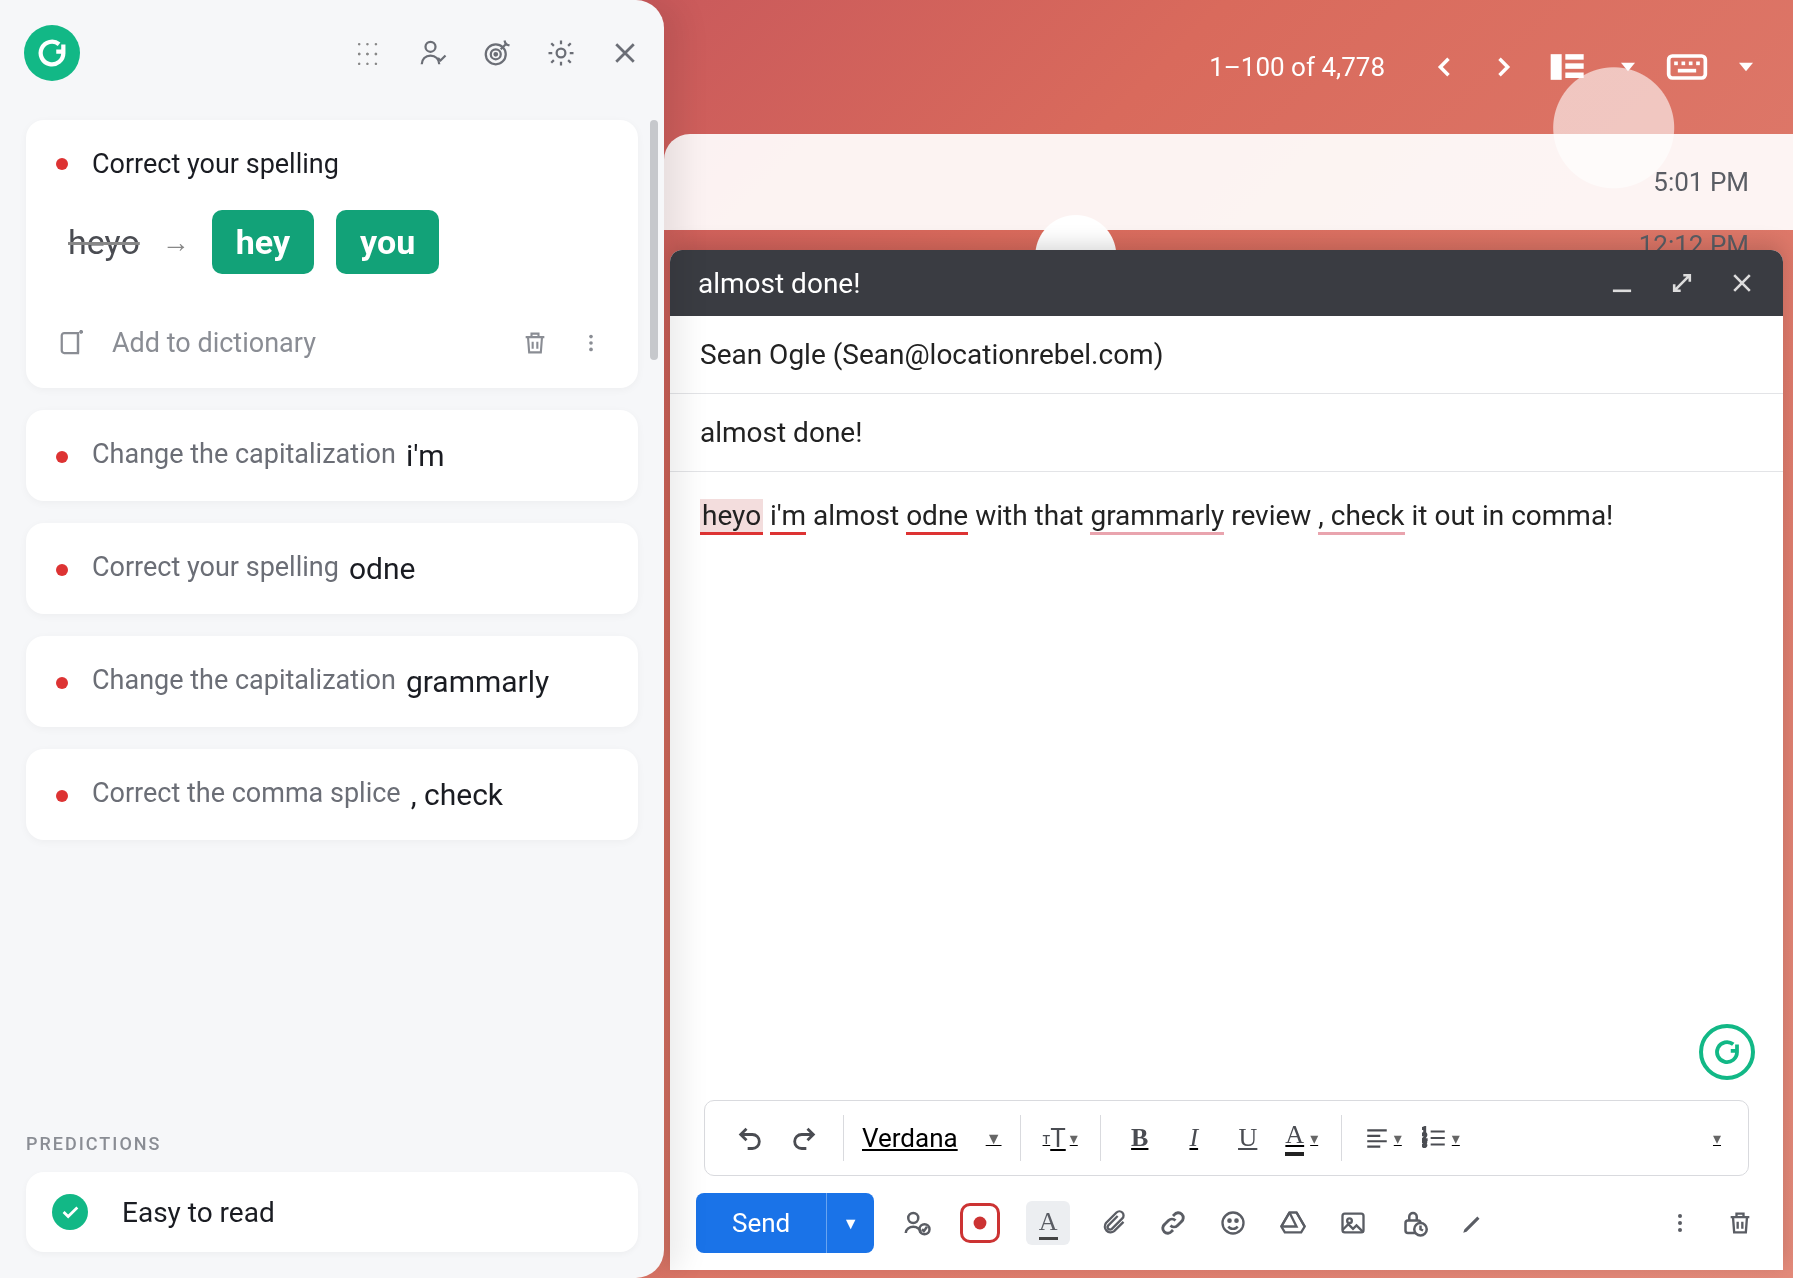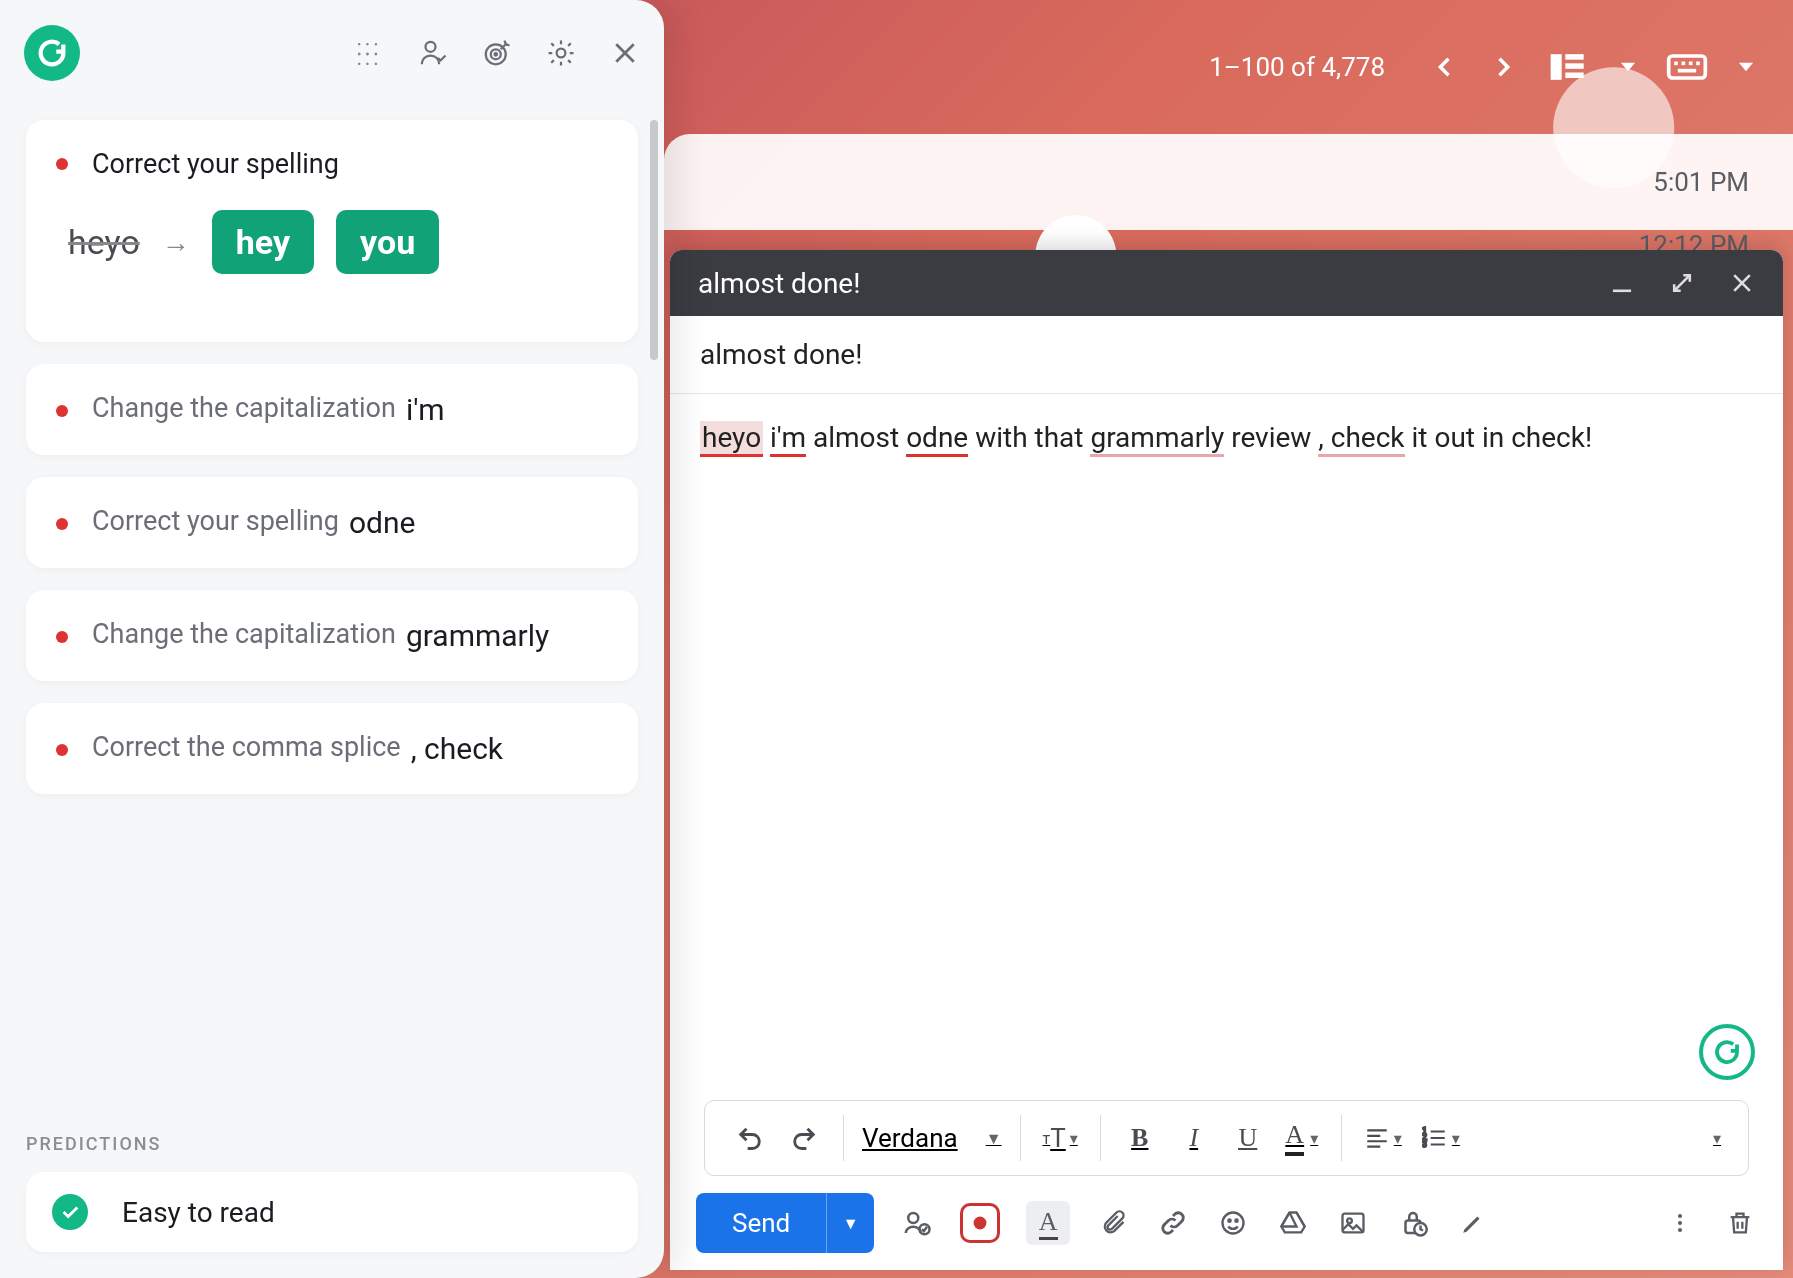--- a/index.html
+++ b/index.html
@@ -159,33 +159,34 @@
           <path d="M4 16L16 4M11 4h5v5M9 16H4v-5"></path>
         </svg>
       </span>
     <span class="win-icon">
         <svg viewBox="0 0 20 20" stroke="currentColor" stroke-width="2">
           <path d="M4 4l12 12M16 4L4 16"></path>
         </svg>
       </span>
   </div>
 
+  <div class="compose-field">Sean Ogle (Sean@locationrebel.com)</div>
   <div class="compose-field">almost done!</div>
 
   <div class="compose-body">
     <span class="err-red">heyo</span>
     <span> </span>
     <span class="err-thin">i'm</span>
     <span> almost </span>
     <span class="err-thin">odne</span>
     <span> with that </span>
     <span class="err-pink">grammarly</span>
     <span> review</span>
     <span class="err-pink">, check</span>
-    <span> it out in check!</span>
+    <span> it out in comma!</span>
 
     <div class="gbadge">
       <svg viewBox="0 0 24 24" width="30" height="30" fill="none" stroke="currentColor" stroke-width="3">
           <path d="M20 12a8 8 0 1 1-3-6.2M20 6v5h-5"></path>
         </svg>
     </div>
   </div>
 
   <div class="fmt-bar">
     <div class="fmt-group">
@@ -378,20 +379,43 @@
         <span class="reddot" style="margin-top:0"></span>
         <span class="expanded-title" style="margin:0">Correct your spelling</span>
       </div>
       <div style="height:30px"></div>
       <div class="correction-line">
         <span class="strike">heyo</span>
         <span class="arrow">→</span>
         <span class="chip">hey</span>
         <span class="chip">you</span>
       </div>
+      <div class="card-actions">
+        <span class="action-icon">
+            <svg viewBox="0 0 24 24" width="30" height="30" fill="none" stroke="currentColor" stroke-width="1.8">
+              <path d="M5 4h11v16H5a2 2 0 0 1-2-2V6a2 2 0 0 1 2-2z"></path>
+              <path d="M16 4v16"></path>
+              <path d="M17 3h3M18.5 1.5v3"></path>
+            </svg>
+          </span>
+        <span>Add to dictionary</span>
+        <span class="spacer"></span>
+        <span class="action-icon">
+            <svg viewBox="0 0 24 24" width="28" height="28" fill="none" stroke="currentColor" stroke-width="1.8">
+              <path d="M4 7h16M9 7V4h6v3M6 7l1 13h10l1-13M10 11v6M14 11v6"></path>
+            </svg>
+          </span>
+        <span class="action-icon">
+            <svg viewBox="0 0 24 24" width="22" height="22" fill="currentColor">
+              <circle cx="12" cy="5" r="2"></circle>
+              <circle cx="12" cy="12" r="2"></circle>
+              <circle cx="12" cy="19" r="2"></circle>
+            </svg>
+          </span>
+      </div>
     </div>
 
     <div class="card">
       <div class="card-row">
         <span class="reddot"></span>
         <div class="card-col">
           <span class="card-title">Change the capitalization</span>
           <span class="card-word">i'm</span>
         </div>
       </div>

